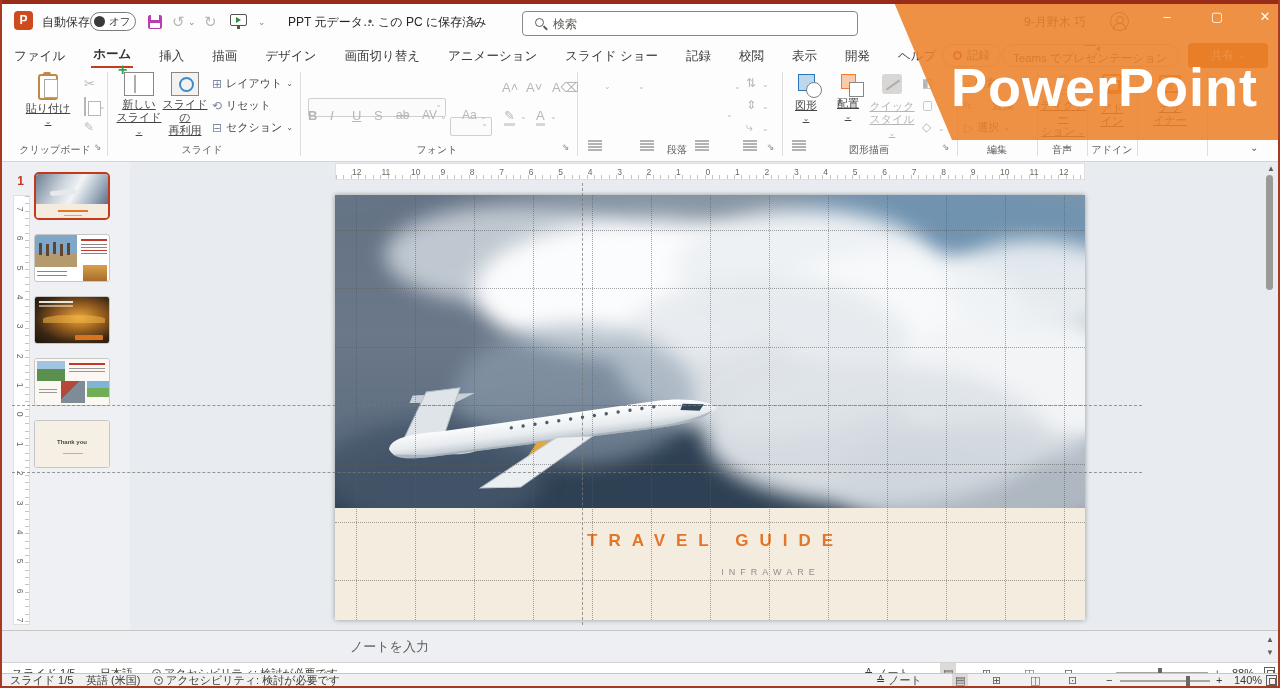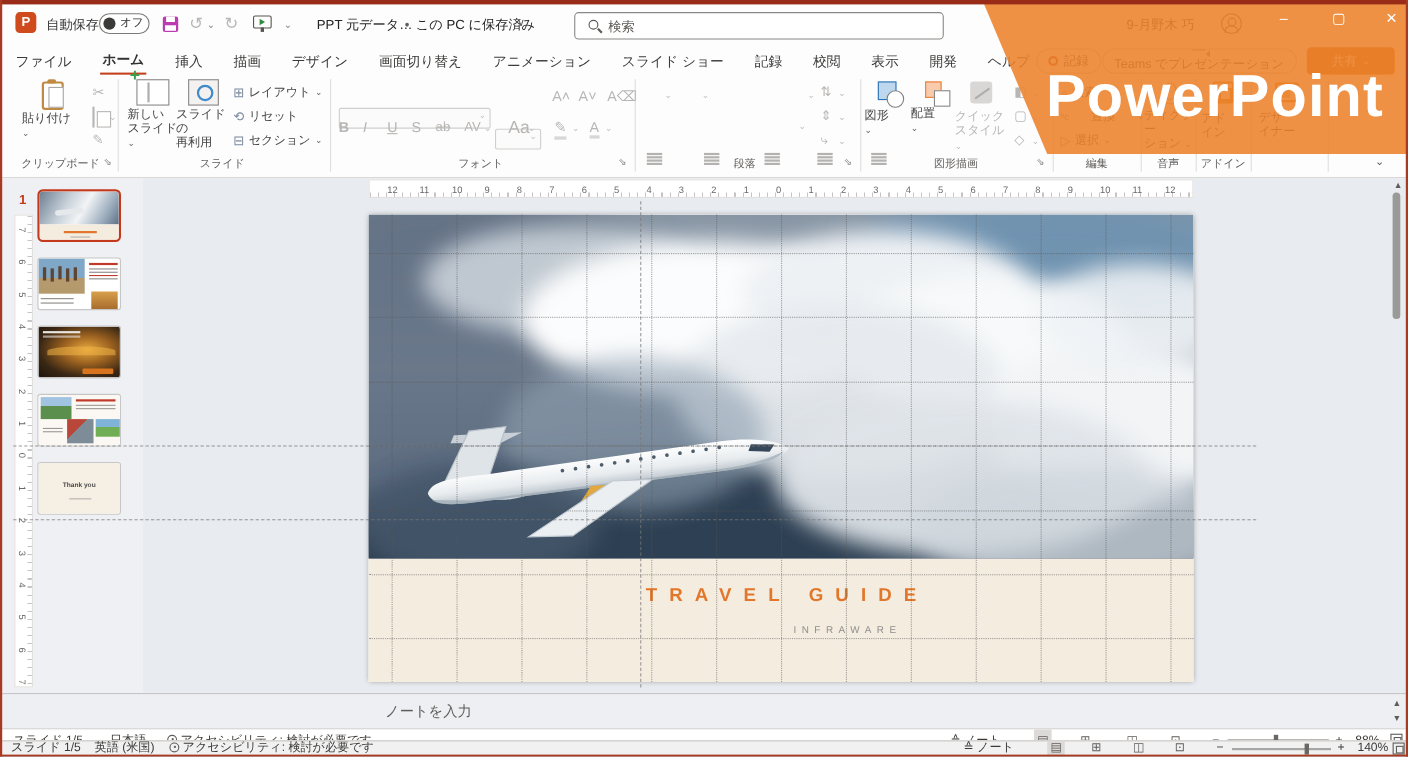--- a/index.html
+++ b/index.html
@@ -52,21 +52,21 @@
   .cam::after{content:"";position:absolute;right:-4px;top:1px;border-right:4px solid #7a7a78;
               border-top:3px solid transparent;border-bottom:3px solid transparent;}
   .sharebtn{left:1186px;top:3px;width:80px;height:25px;background:#d4631c;border-radius:4px;color:#fff;
             font-size:11.5px;display:flex;align-items:center;justify-content:center;gap:5px;}
 
   
   .ribbon{left:2px;top:68px;width:1276px;height:94px;background:#fdfdfd;border-bottom:1px solid #d6d4d2;}
   .gdiv{top:4px;width:1px;height:84px;background:#e1dfdd;}
   .glabel{top:76px;font-size:10px;color:#5f5d5b;text-align:center;line-height:12px;}
   .launcher{top:74px;font-size:9px;color:#8a8886;}
-  .bigbtn{top:4px;text-align:left;font-size:11px;color:#444;line-height:13px;}
+  .bigbtn{top:4px;text-align:center;font-size:11px;color:#444;line-height:13px;text-decoration:underline;}
   .bigbtn .lbl{margin-top:2px;}
   .chev{font-size:8px;color:#5f5d5b;}
   .chev-dis{font-size:8px;color:#bdbbb9;}
   .smallrow{font-size:11px;color:#444;white-space:nowrap;display:flex;align-items:center;gap:4px;}
   .clipboard-icon{width:20px;height:26px;border:2px solid #c08a42;border-radius:3px;background:#fff;margin:2px auto 0;position:relative;}
   .clipboard-icon::before{content:"";position:absolute;left:3px;top:-4px;width:8px;height:4px;background:#c08a42;border-radius:2px;}
   .clipboard-icon::after{content:"";position:absolute;left:4px;top:3px;width:12px;height:17px;background:#fff;border:1px solid #a9a7a5;}
   .scissors{font-size:13px;color:#b9b7b5;}
   .copyic{width:11px;height:13px;border:1.5px solid #b9b7b5;background:#fff;position:relative;}
   .copyic::after{content:"";position:absolute;left:3px;top:3px;width:11px;height:13px;border:1.5px solid #b9b7b5;background:#fff;}
@@ -112,21 +112,21 @@
   .thumb.sel{border:2px solid #c4391c;border-radius:5px;}
 
   .hruler{left:333px;top:1px;width:750px;height:17px;background:#fff;border:1px solid #e2e0de;}
   .hruler .tickbg{position:absolute;left:0;bottom:0;width:100%;height:4px;
         background:repeating-linear-gradient(90deg,#c6c4c2 0 1px,transparent 1px 7.37px);}
   .vruler{left:11px;top:33px;width:17px;height:430px;background:#fff;border:1px solid #e2e0de;}
   .vruler .tickbg{position:absolute;right:0;top:0;width:4px;height:100%;
         background:repeating-linear-gradient(180deg,#c6c4c2 0 1px,transparent 1px 7.33px);}
   .rnum{position:absolute;font-size:8.5px;color:#6a6866;}
 
-  .slide{left:333px;top:33px;width:750px;height:425px;background:#ffffff;box-shadow:0 0 5px rgba(0,0,0,.35);}
+  .slide{left:333px;top:33px;width:750px;height:425px;background:#404040;box-shadow:0 0 5px rgba(0,0,0,.35);}
   .slide-img{left:0;top:0;width:750px;height:313px;overflow:hidden;}
   .slide-cream{left:0;top:313px;width:750px;height:112px;background:#f4ecdf;}
   .slide-title{left:0;top:336px;width:750px;text-align:center;font-size:17px;font-weight:bold;
                color:#e2762a;letter-spacing:11px;text-indent:11px;}
   .slide-sub{left:0;top:372px;width:866px;text-align:center;font-size:9px;color:#8f8f8d;
              letter-spacing:5px;text-indent:5px;}
   .gv{position:absolute;top:0;width:0;height:425px;border-left:1px dotted rgba(90,90,90,.55);}
   .gh{position:absolute;left:0;width:750px;height:0;border-top:1px dotted rgba(90,90,90,.55);}
   .guide-h{position:absolute;left:10px;width:1130px;height:0;border-top:1px dashed rgba(120,120,120,.75);}
   .guide-v{position:absolute;top:21px;width:0;height:442px;border-left:1px dashed rgba(120,120,120,.75);}
@@ -273,21 +273,21 @@
     <span class="abs dis" style="left:500px;top:12px;font-size:13px;">A˄</span>
     <span class="abs dis" style="left:524px;top:12px;font-size:13px;">A˅</span>
     <span class="abs dis" style="left:550px;top:12px;font-size:13px;">A⌫</span>
     <span class="abs dis" style="left:306px;top:40px;font-size:13px;font-weight:bold;">B</span>
     <span class="abs dis" style="left:328px;top:40px;font-size:13px;font-style:italic;">I</span>
     <span class="abs dis" style="left:350px;top:40px;font-size:13px;text-decoration:underline;">U</span>
     <span class="abs dis" style="left:372px;top:40px;font-size:13px;">S</span>
     <span class="abs dis" style="left:394px;top:40px;font-size:12px;text-decoration:line-through;">ab</span>
     <span class="abs dis" style="left:420px;top:40px;font-size:12px;">AV</span>
     <span class="abs chev-dis" style="left:438px;top:44px;">⌄</span>
-    <span class="abs dis" style="left:460px;top:40px;font-size:16px;">Aa</span>
+    <span class="abs dis" style="left:460px;top:40px;font-size:12px;">Aa</span>
     <span class="abs chev-dis" style="left:478px;top:44px;">⌄</span>
     <span class="abs dis" style="left:502px;top:40px;font-size:13px;border-bottom:3px solid #d9d7d5;">✎</span>
     <span class="abs chev-dis" style="left:518px;top:44px;">⌄</span>
     <span class="abs dis" style="left:534px;top:40px;font-size:13px;border-bottom:3px solid #d9d7d5;">A</span>
     <span class="abs chev-dis" style="left:548px;top:44px;">⌄</span>
     <div class="abs glabel" style="left:390px;width:90px;">フォント</div>
     <span class="abs launcher" style="left:560px;">⇘</span>
 
     
     <span class="abs li" style="left:586px;top:12px;"></span>

